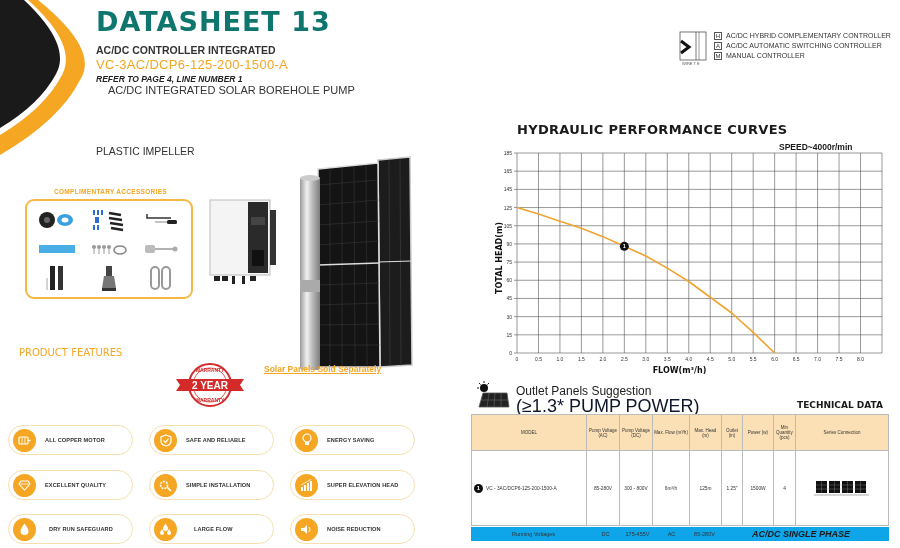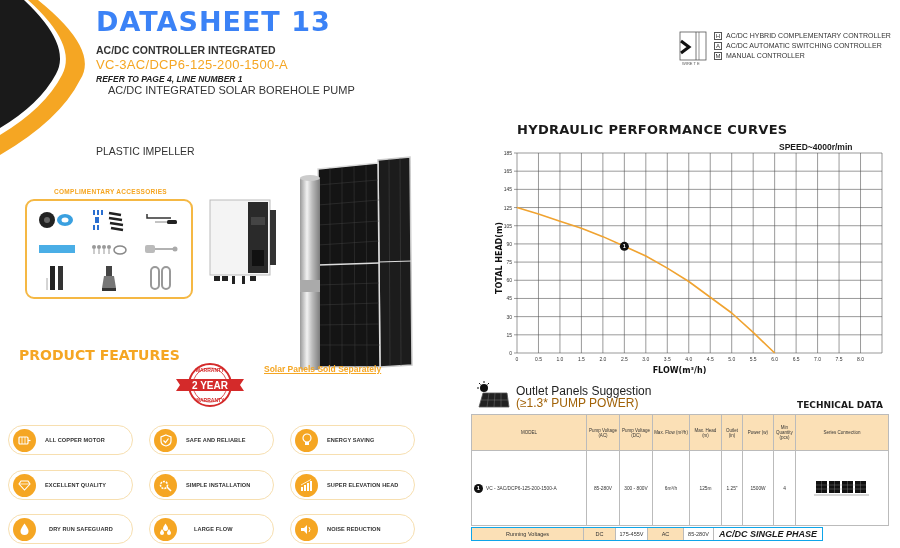--- a/index.html
+++ b/index.html
@@ -3,21 +3,21 @@
 <meta charset="utf-8">
 <style>
   * { box-sizing: border-box; margin: 0; padding: 0; }
   html, body { width: 900px; height: 548px; overflow: hidden; background: #ffffff; }
   body { position: relative; font-family: "Liberation Sans", sans-serif; color: #222; }
 
   .abs { position: absolute; }
 
   
   .corner-deco { left: 0; top: 0; width: 100px; height: 160px; }
-  .title { left: 96px; top: 6px; font-size: 27px; font-weight: 900; letter-spacing: 1px; color: #3b82f6; font-family: "DejaVu Sans", sans-serif; }
+  .title { left: 96px; top: 6px; font-size: 27px; font-weight: 900; letter-spacing: 1px; color: #0f766e; font-family: "DejaVu Sans", sans-serif; }
   .sub1 { left: 96px; top: 44px; font-size: 10.5px; color: #333; font-weight: bold; }
   .model-code { left: 96px; top: 57px; font-size: 13px; font-weight: normal; color: #f5a623; letter-spacing: 0.3px; }
   .refer { left: 96px; top: 74px; font-size: 8.5px; font-weight: bold; font-style: italic; color: #222; }
   .desc1 { left: 108px; top: 84px; font-size: 11px; color: #333; }
   .desc2 { left: 96px; top: 98px; font-size: 10.5px; color: #333; margin-top: 47px; }
 
   
   .ctrl-box { left: 676px; top: 31px; width: 34px; height: 36px; }
   .ctrl-legend { left: 714px; top: 31px; font-size: 7px; color: #333; line-height: 10px; }
   .ctrl-legend .row { display: flex; align-items: center; gap: 4px; }
@@ -25,44 +25,44 @@
 
   
   .acc-title { left: 54px; top: 188px; font-size: 6.5px; font-weight: bold; color: #f5a623; letter-spacing: 0.3px; }
   .acc-box { left: 25px; top: 199px; width: 168px; height: 100px; border: 2px solid #f5b844; border-radius: 9px; display: grid; grid-template-columns: repeat(3, 1fr); grid-template-rows: repeat(3, 1fr); padding: 4px; }
   .acc-item { display: flex; align-items: center; justify-content: center; }
 
   
   .product-area { left: 200px; top: 155px; width: 220px; height: 215px; }
   .sold-sep { left: 264px; top: 364px; font-size: 8.5px; font-weight: bold; color: #f5a623; text-decoration: underline; }
 
-  .features-title { left: 19px; top: 347px; font-size: 14px; font-weight: 700; color: #f5a623; font-family: "DejaVu Sans", sans-serif; }
+  .features-title { left: 19px; top: 347px; font-size: 10px; font-weight: 400; color: #f5a623; font-family: "DejaVu Sans", sans-serif; }
   .warranty { left: 174px; top: 360px; width: 72px; height: 50px; }
 
   
   .pill { position: absolute; width: 125px; height: 30px; border: 1.5px solid #f7dfb0; border-radius: 15px; display: flex; align-items: center; padding-left: 4px; background: #fff; }
   .pill .ic { width: 23px; height: 23px; border-radius: 50%; background: #f5a623; display: flex; align-items: center; justify-content: center; flex-shrink: 0; }
   .pill .lbl { font-size: 5.6px; font-weight: bold; color: #333; margin-left: 9px; letter-spacing: 0.1px; }
 
   
   .chart-title { left: 517px; top: 122px; font-size: 13px; font-weight: 900; color: #1a1a1a; font-family: "DejaVu Sans", sans-serif; letter-spacing: 0.3px; }
   .speed { left: 779px; top: 142px; font-size: 8.5px; font-weight: bold; color: #1a1a1a; }
   .chart-svg { left: 490px; top: 145px; width: 410px; height: 230px; }
 
   
   .sps-icon { left: 475px; top: 381px; width: 35px; height: 28px; }
   .sps-t1 { left: 516px; top: 384px; font-size: 12px; color: #222; }
-  .sps-t2 { left: 516px; top: 396px; font-size: 12px; color: #a16207; text-align: center; }
+  .sps-t2 { left: 516px; top: 396px; font-size: 18px; color: #0f172a; text-align: center; }
   .tech-title { left: 797px; top: 400px; font-size: 9px; font-weight: 900; color: #1a1a1a; font-family: "DejaVu Sans", sans-serif; }
 
   table.tech { position: absolute; left: 471px; top: 414px; width: 418px; border-collapse: collapse; font-size: 4.5px; color: #333; }
   table.tech td, table.tech th { border: 1px solid #bbb; text-align: center; vertical-align: middle; font-weight: normal; }
   table.tech thead th { background: #fbe0b6; height: 36px; padding: 1px; }
   table.tech tbody td { height: 75px; font-size: 4.8px; }
-  .run-row { position: absolute; left: 471px; top: 527px; width: 352px; height: 14px; display: flex; border: 1px solid #0ea5e9; font-size: 5.5px; color: #333; }
+  .run-row { position: absolute; left: 471px; top: 527px; width: 418px; height: 14px; display: flex; border: 7px solid #0ea5e9; font-size: 5.5px; color: #333; }
   .run-row > div { display: flex; align-items: center; justify-content: center; border-right: 1px solid #bbb; }
   .run-row .hl { background: #fbe0b6; }
   .run-row .phase { flex: 1; font-size: 9px; font-weight: bold; font-style: italic; color: #1a1a1a; border-right: none; }
   .model-cell { display: flex; align-items: center; gap: 3px; padding-left: 2px; text-align: left; }
   .num-dot { width: 9px; height: 9px; border-radius: 50%; background: #111; color: #fff; font-size: 6px; display: inline-flex; align-items: center; justify-content: center; font-weight: bold; }
 </style>
 </head>
 <body>
 
 <svg class="abs corner-deco" viewBox="0 0 100 160">

